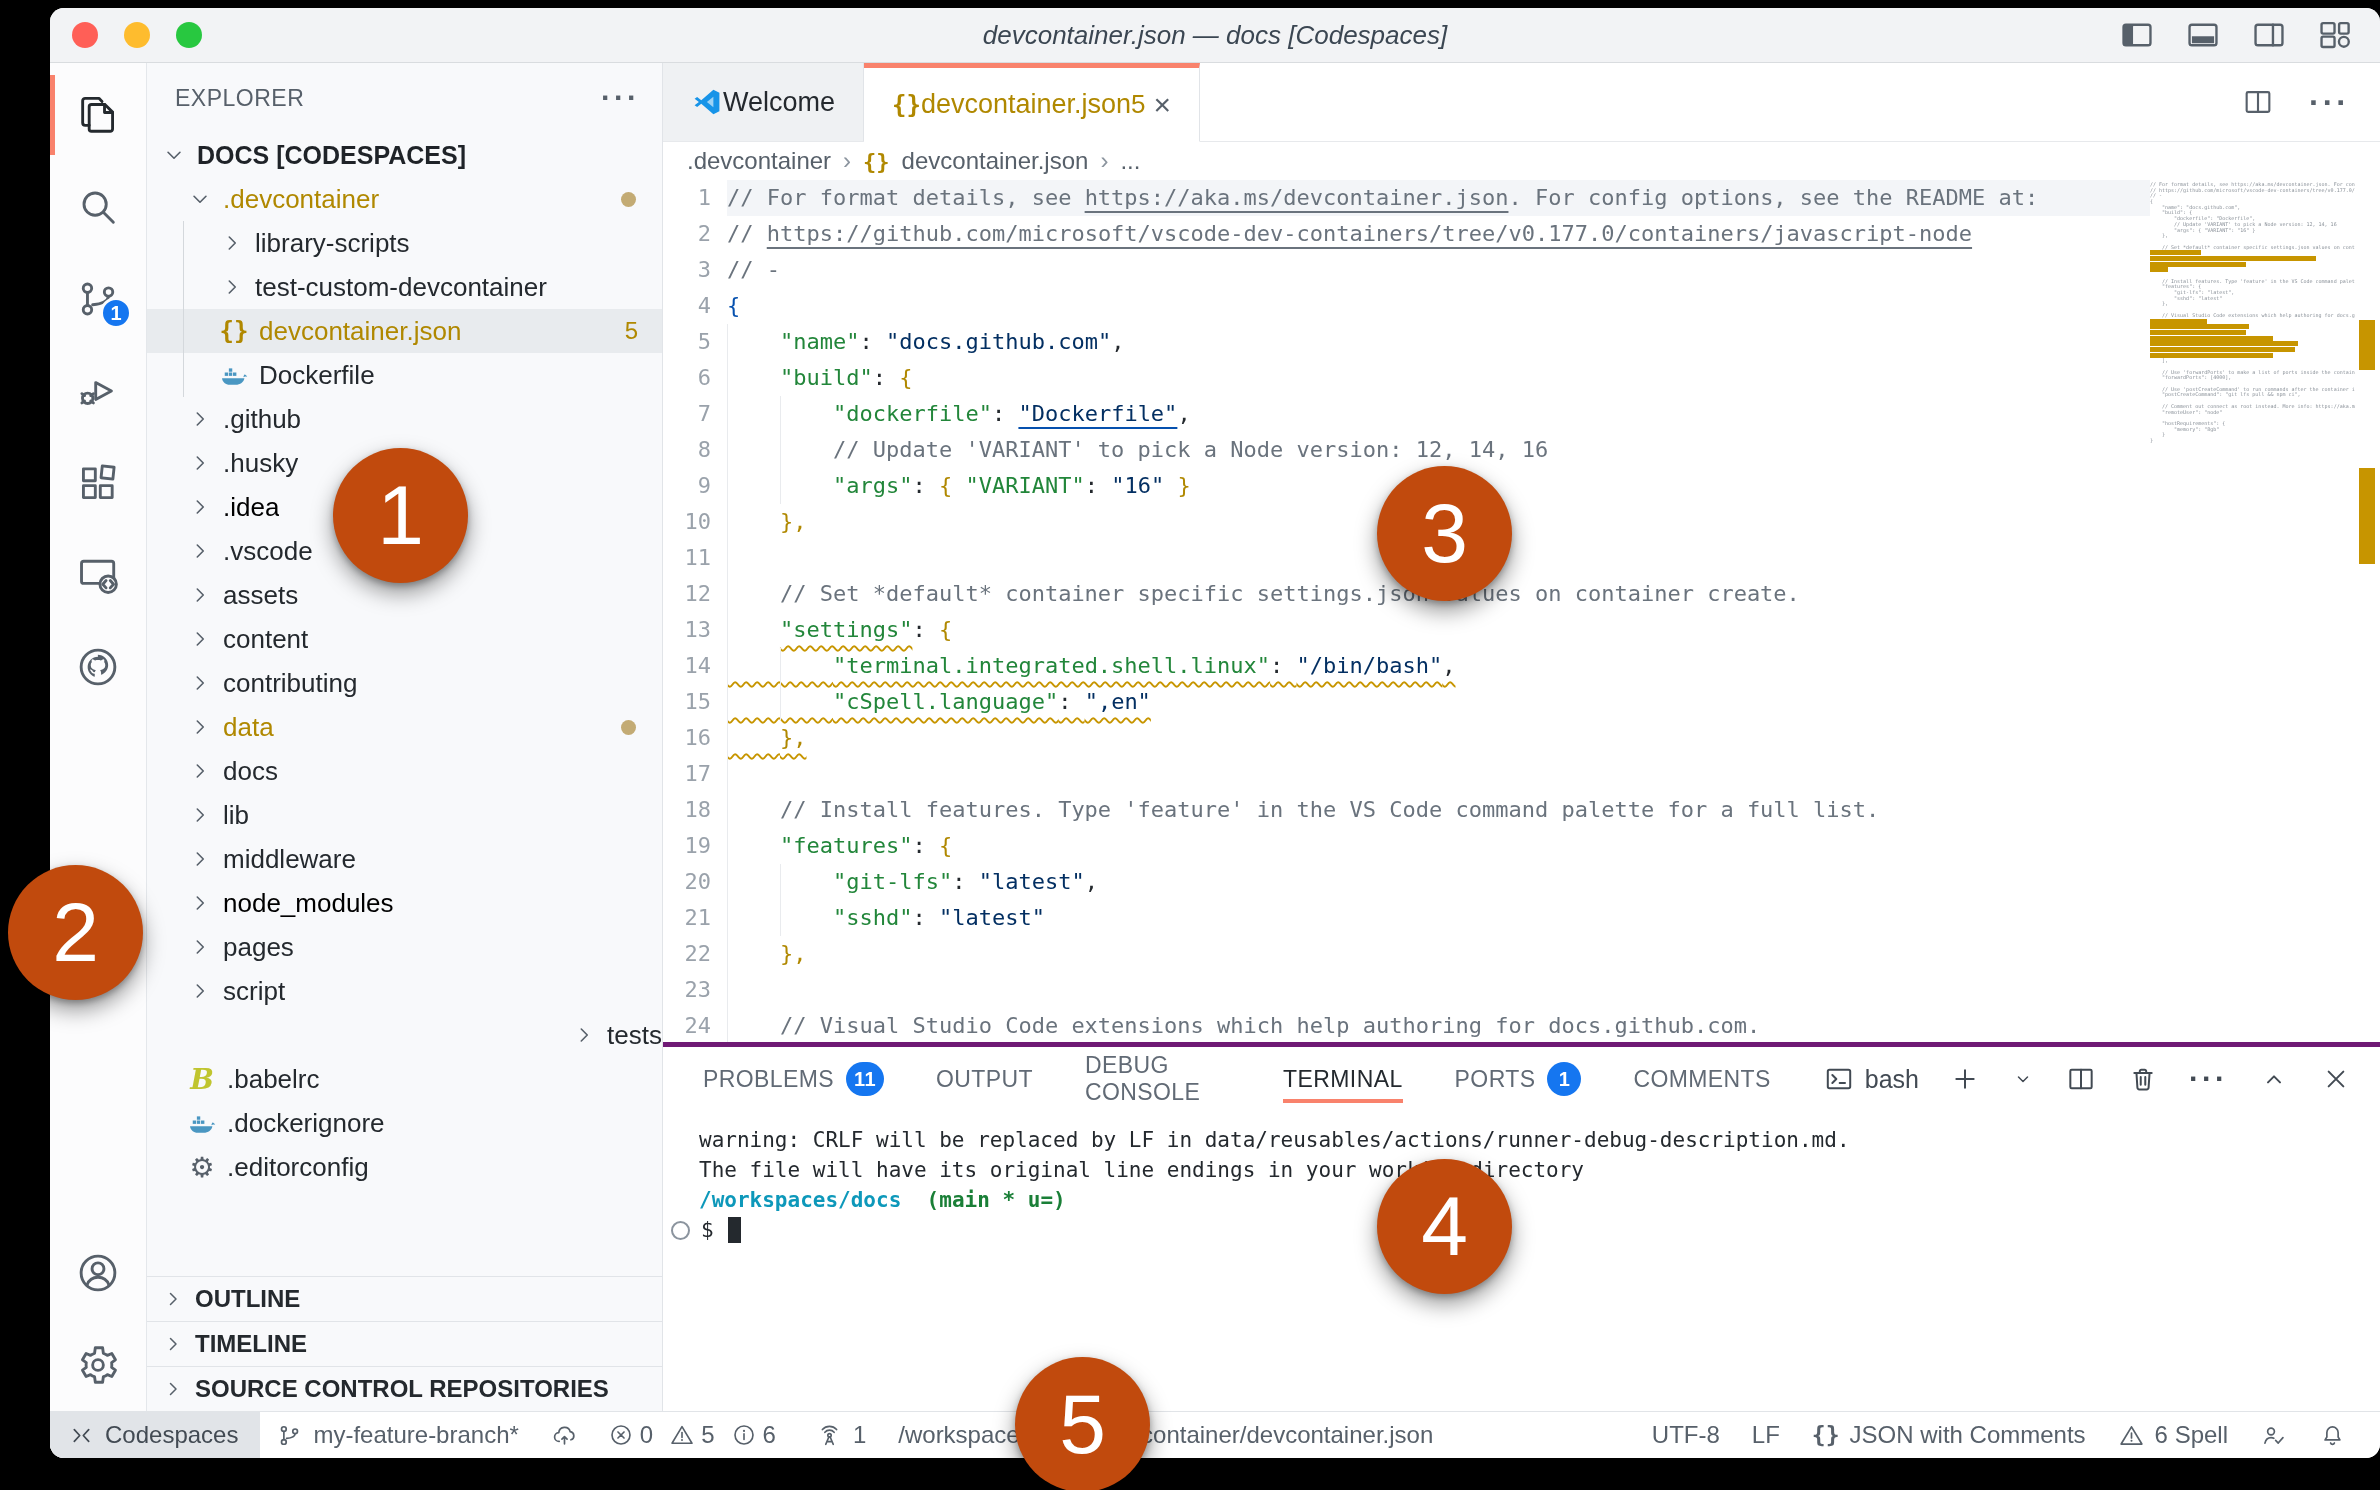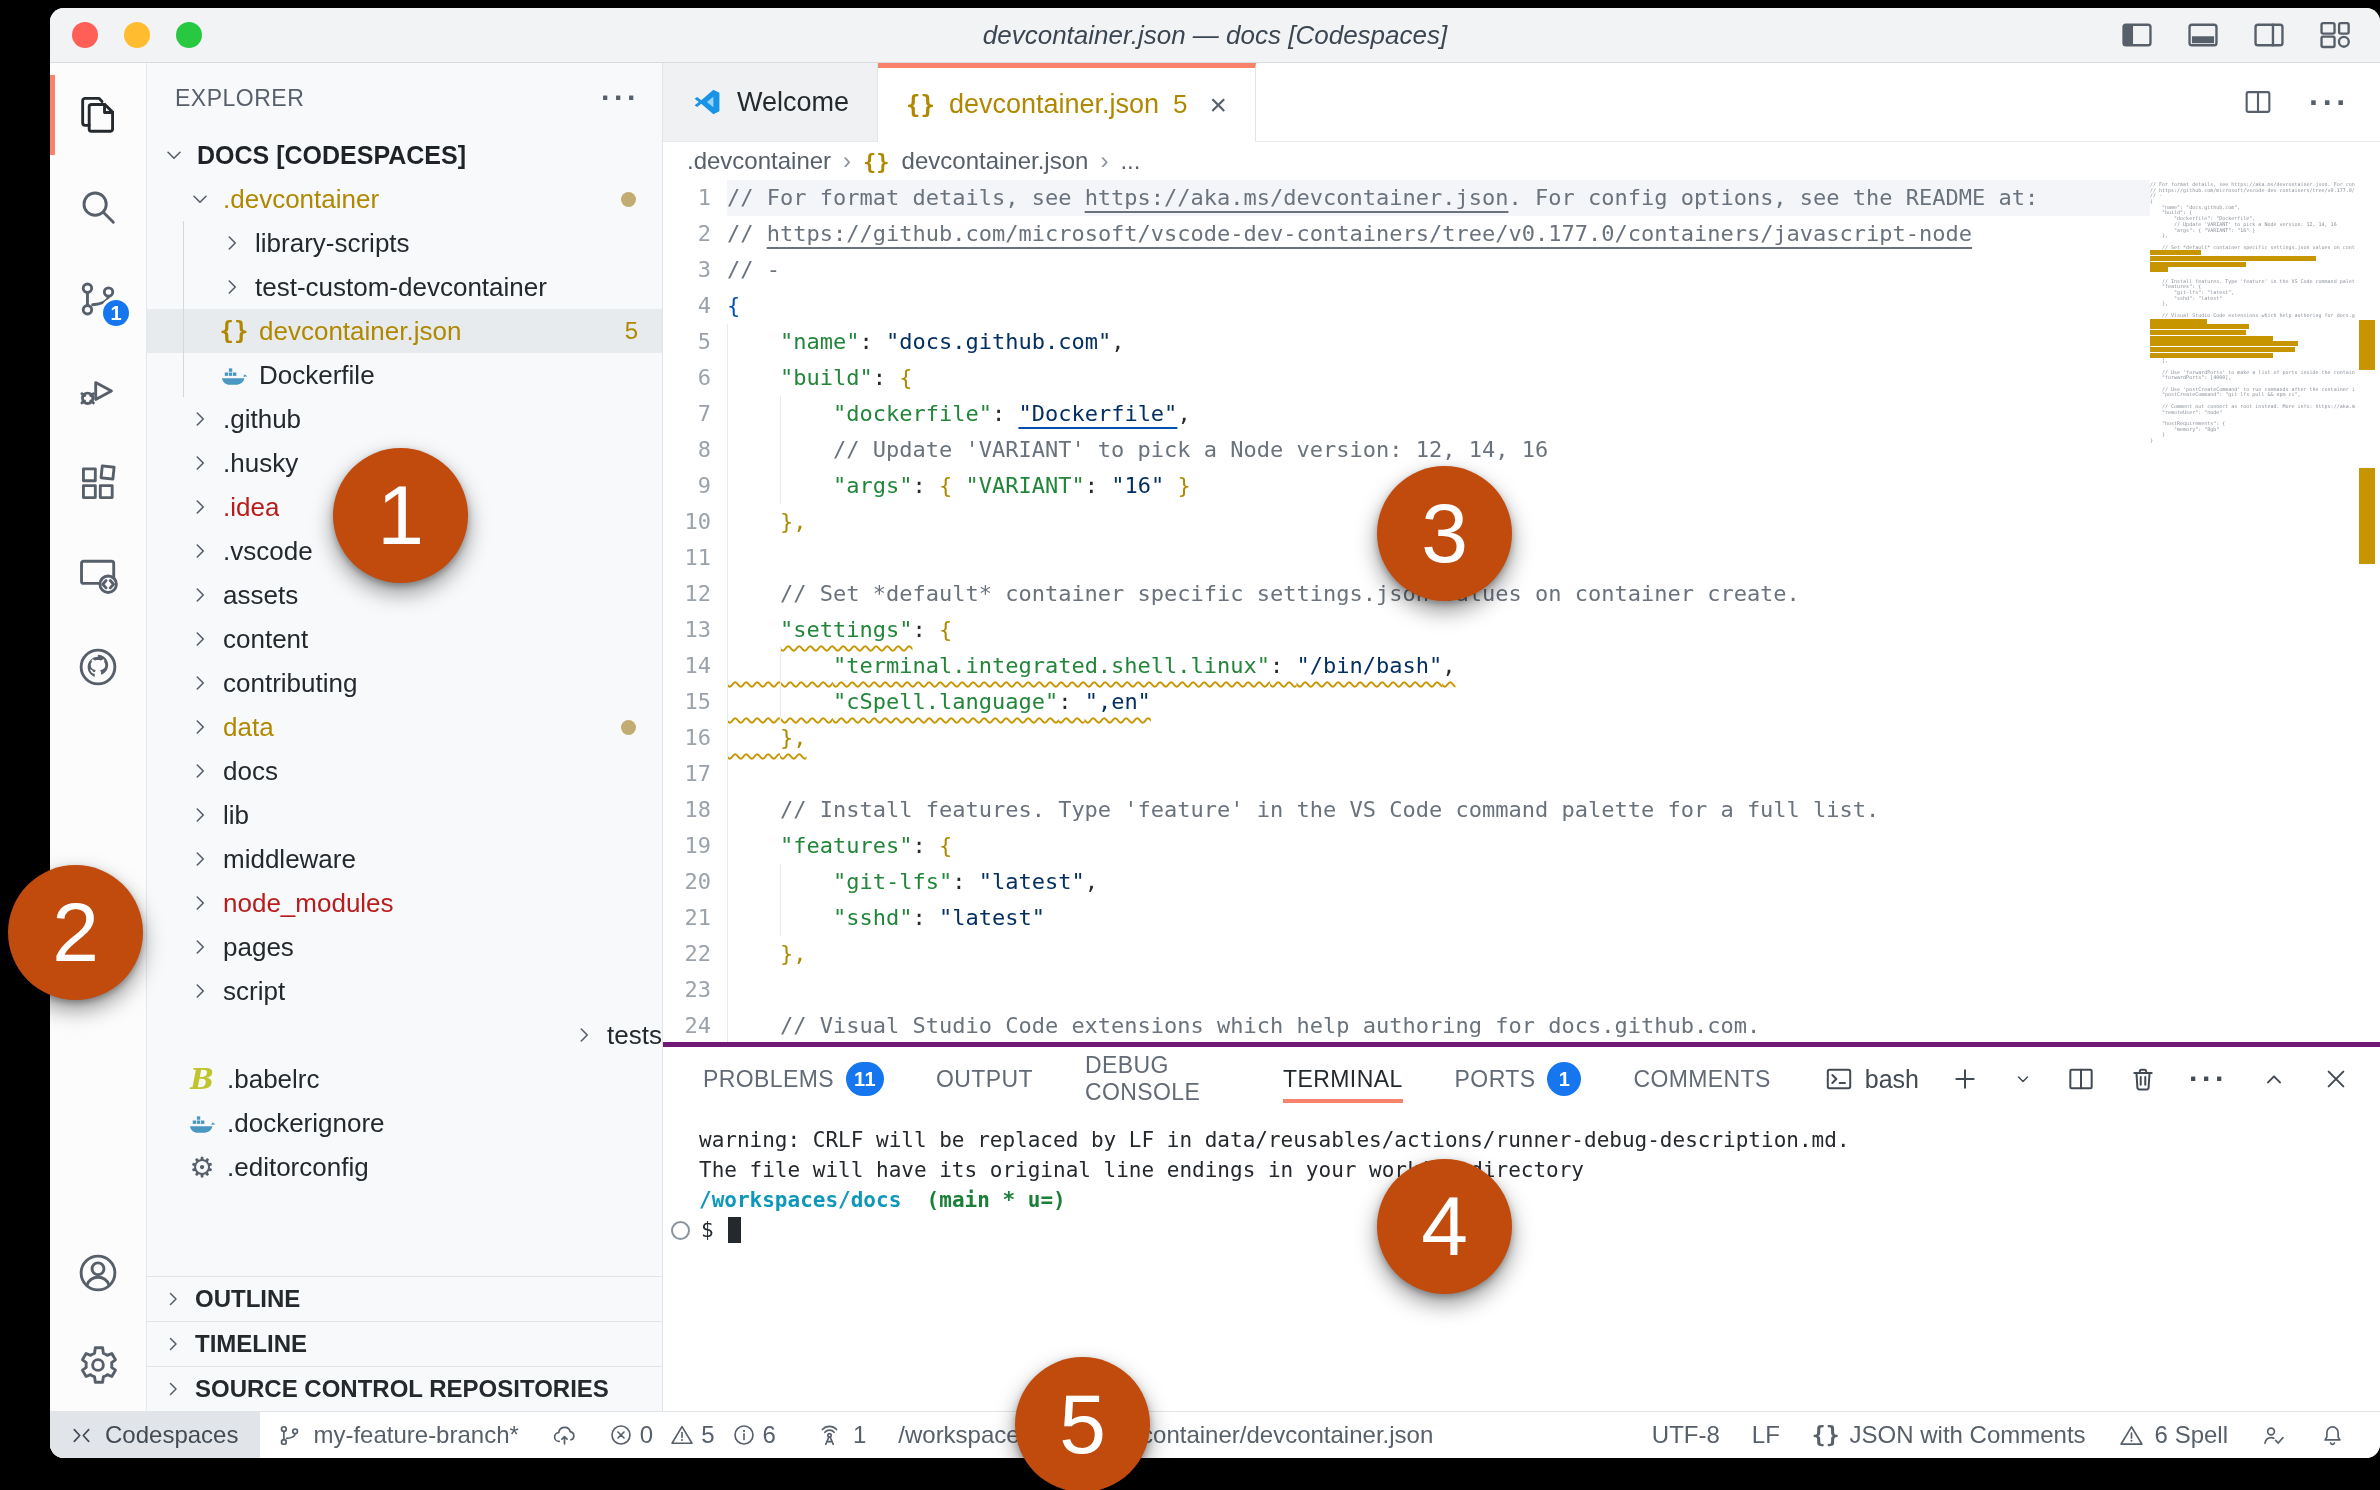--- a/index.html
+++ b/index.html
@@ -37,33 +37,33 @@
   .tree{flex:1;min-height:0;overflow:hidden;}
   .trow{height:44px;display:flex;align-items:center;font-size:26px;color:#24292e;position:relative;white-space:nowrap;}
   .trow.sel{background:#e8ebee;}
   .trow .chev{width:26px;height:26px;color:#57606a;flex:0 0 26px;margin-right:10px;}
   .trow .ficon{width:30px;flex:0 0 30px;margin-right:10px;display:flex;justify-content:center;align-items:center;}
   .trow.root{font-weight:700;font-size:25px;color:#1f2328;}
   .trow .lbl{overflow:hidden;text-overflow:ellipsis;}
   .trow .badge{margin-left:auto;margin-right:24px;font-size:24px;color:#b08800;}
   .trow .dot{margin-left:auto;margin-right:26px;width:15px;height:15px;border-radius:50%;background:#c3ab74;}
   .trow.gold .lbl{color:#b08800;}
-  .trow.gray .lbl{color:#b91c1c;}
+  .trow.gray .lbl{color:#000000;}
   .trow.d2::before{content:"";position:absolute;left:36px;top:0;bottom:0;width:1px;background:#d4d8dc;}
   .braces-ic{color:#b08800;font-weight:700;font-size:24px;font-family:"DejaVu Sans Mono",monospace;}
   .babel-ic{font-family:"DejaVu Serif",serif;font-style:italic;font-weight:700;font-size:28px;color:#c0c52f;}
   .gear-ic{font-size:28px;color:#57606a;}
   .sb-sections{flex:0 0 auto;}
   .sb-sec{height:44px;display:flex;align-items:center;border-top:1px solid #e1e4e8;padding-left:14px;
           font-size:24px;font-weight:700;color:#24292e;background:#f8f9fb;}
   .sb-sec .chev{width:24px;height:24px;color:#57606a;margin-right:10px;}
   
   .editor-region{flex:1;display:flex;flex-direction:column;min-width:0;}
   .tabbar{height:78px;flex:0 0 78px;background:#fff;border-bottom:1px solid #e7e9ec;display:flex;align-items:stretch;position:relative;}
-  .tab{display:flex;align-items:center;padding:0 28px;font-size:27px;gap:14px;border-right:1px solid #e1e4e8;position:relative;}
+  .tab{display:flex;align-items:center;padding:0 28px;font-size:27px;border-right:1px solid #e1e4e8;position:relative;}
   .tab.inactive{background:#eff1f3;color:#24292e;}
   .tab.active{background:#fff;border-top:5px solid #f9826c;margin-bottom:-1px;border-bottom:1px solid #fff;color:#b08800;}
   .tab .tclose{color:#57606a;font-size:30px;margin-left:8px;}
   .tab .tbadge{color:#b08800;font-size:26px;}
   .tab .ic{width:32px;height:32px;}
   .ed-actions{margin-left:auto;display:flex;align-items:center;gap:34px;padding-right:30px;color:#57606a;}
   .ed-actions .ic{width:34px;height:34px;}
   .ed-actions .more{font-size:32px;font-weight:700;letter-spacing:3px;}
   .breadcrumb{height:38px;flex:0 0 38px;background:#fff;display:flex;align-items:center;padding-left:24px;
               font-size:24px;color:#57606a;gap:12px;white-space:nowrap;}

